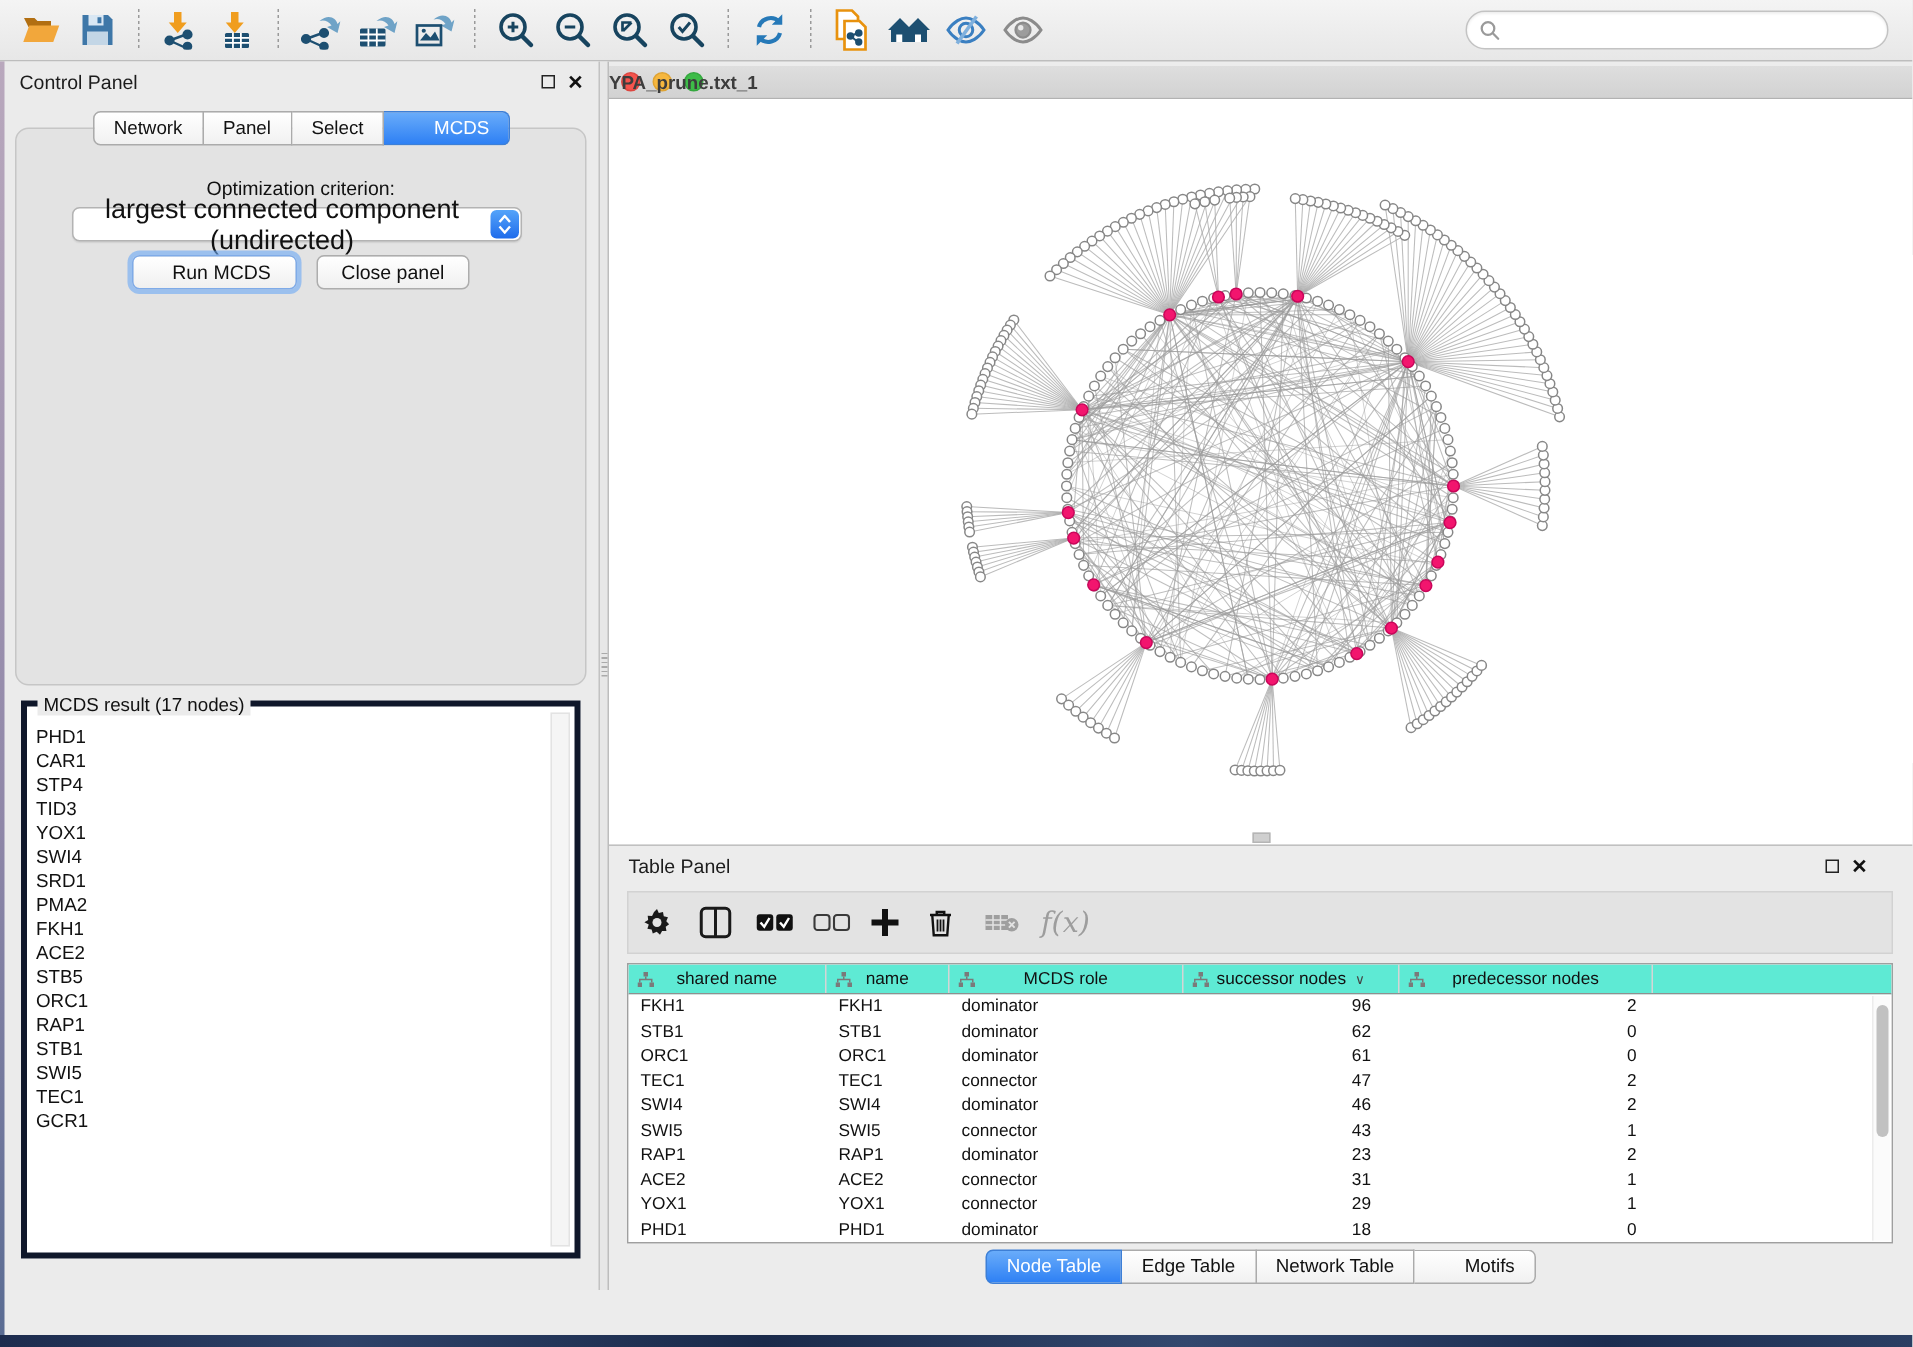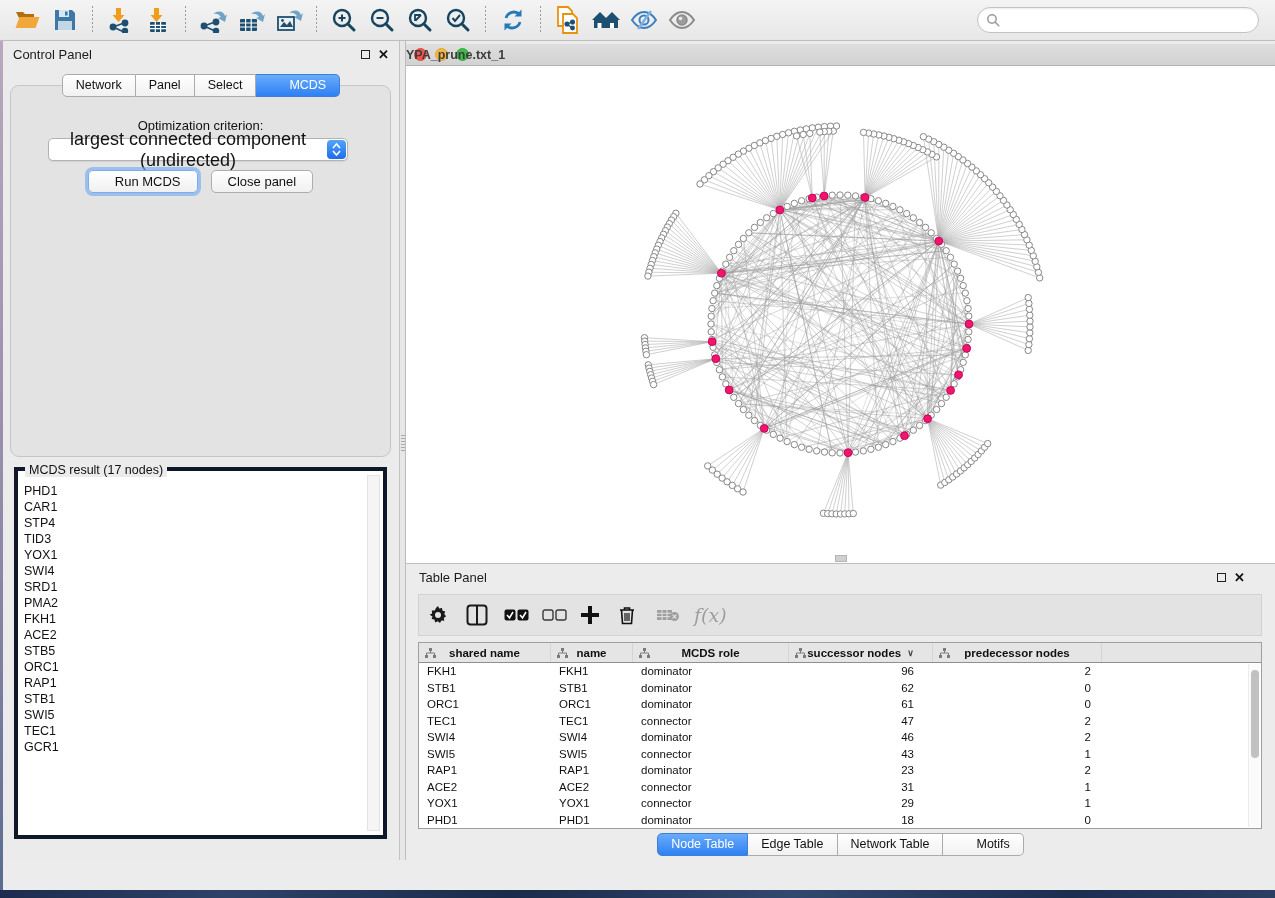--- a/index.html
+++ b/index.html
@@ -97,21 +97,21 @@
   .tp-toolbar { position:absolute; left:12px; right:13px; top:30px; height:42px;
     background:#e3e3e3; border:1px solid #d2d2d2; display:flex; align-items:center;
     padding-left:9px; }
   .ttb { background:none; border:none; width:34px; height:34px; margin-right:4px; display:flex;
     align-items:center; justify-content:flex-start; cursor:pointer; }
   .ttb.disabled { opacity:.95; cursor:default; }
   .fx { font-family:"DejaVu Serif", serif; font-style:italic; font-size:19px; color:#9a9a9a; }
 
   .tp-table { position:absolute; left:12px; right:13px; top:78px; height:187px; background:#fff;
     border:1px solid #9f9f9f; overflow:hidden; }
-  .thead { display:flex; height:20px; background:#e5e5e5; border-bottom:1px solid #8f8f8f;font-weight:bold; }
+  .thead { display:flex; height:20px; background:#5eead4; border-bottom:1px solid #8f8f8f; }
   .hcell { position:relative; display:flex; align-items:center; justify-content:center;
     border-right:1px solid #d5d5d5; font-size:11.5px; color:#111; cursor:pointer; }
   .hcell .sitemap { position:absolute; left:6px; top:5px; }
   .hcell .sortchev { font-size:9px; color:#444; margin-left:6px; }
   .hcell.filler { border-right:none; flex:1; cursor:default; }
   .c0{width:132px}.c1{width:82px}.c2{width:156px}.c3{width:144px}.c4{width:169px}
   .tbody { position:relative; }
   .trow { display:flex; height:16.5px; align-items:center; background:#fff; }
   .tcell { font-size:11.5px; color:#111; overflow:hidden; white-space:nowrap; }
   .tcell.c0,.tcell.c1,.tcell.c2 { padding-left:8px; }

